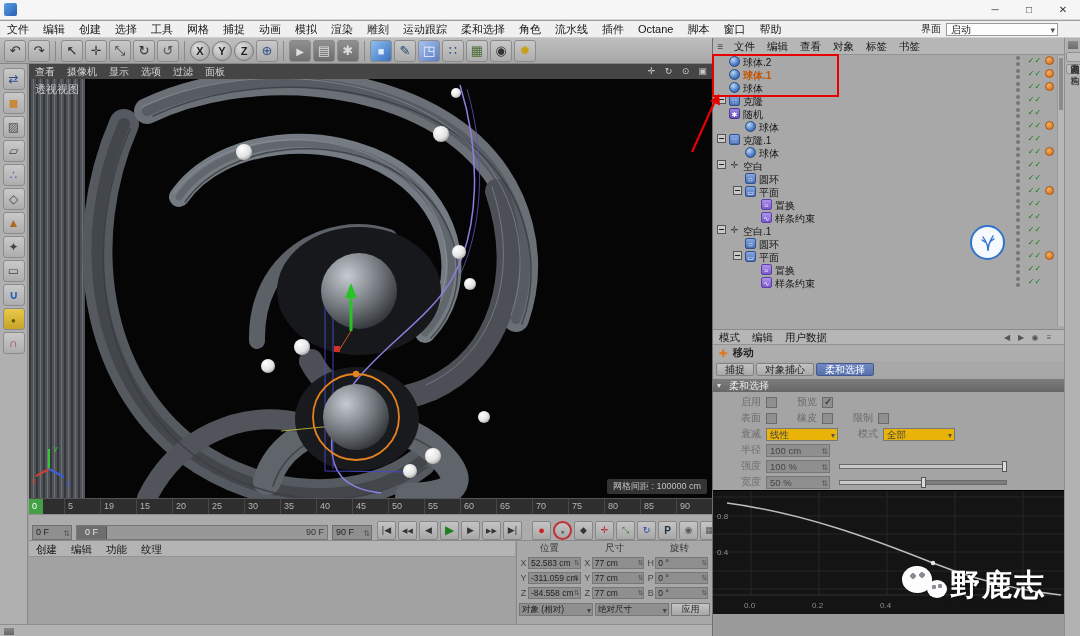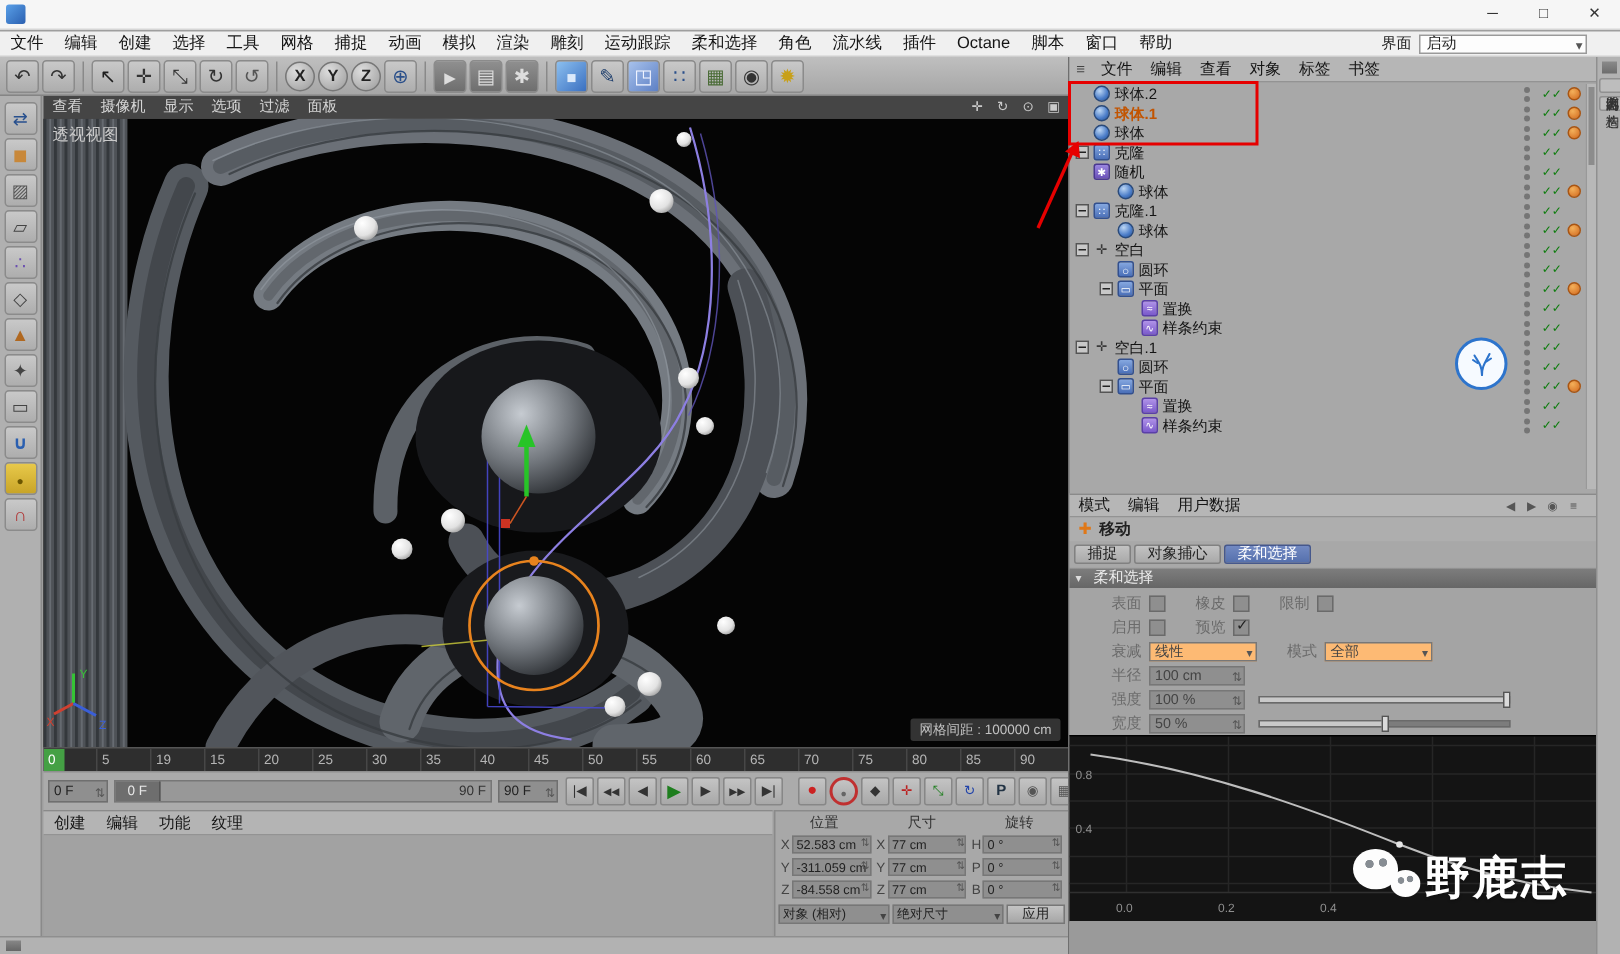--- a/index.html
+++ b/index.html
@@ -94,21 +94,21 @@
   .vp-label{position:absolute;left:6px;top:3px;font-size:11px;color:#c9c9c9;z-index:3}
   .grid-label{position:absolute;right:5px;bottom:4px;font-size:9px;color:#c2c2c2;
               background:rgba(58,58,58,.88);padding:1px 6px;border-radius:2px;z-index:3}
 
   
   .ruler{position:absolute;left:29px;top:498px;width:683px;height:16px;background:#2e2e2e;
          border-top:1px solid #555;display:flex;overflow:hidden;z-index:3}
   .tick{flex:1;padding-left:3px;border-left:1px solid #474747;line-height:15px;font-size:9px;color:#b5b5b5}
   .tick:first-child{box-shadow:inset 14px 0 0 #44a044;color:#fff;border-left:none}
   .transport{position:absolute;left:29px;top:514px;width:683px;height:26px;background:#ababab;
-             border-top:1px solid #8f8f8f;display:flex;align-items:center;padding-left:3px;z-index:3}
+             border-top:1px solid #8f8f8f;display:flex;align-items:flex-end;padding-left:3px;z-index:3}
   .t-field{width:40px;height:15px;background:#8f8f8f;border:1px solid #6f6f6f;font-size:9px;color:#222;
            line-height:13px;padding:0 9px 0 3px;position:relative;margin-right:4px;flex:none}
   .t-field::after{content:"⇅";position:absolute;right:1px;top:1px;font-size:8px;color:#555}
   .t-slider{width:252px;height:15px;background:#989898;border:1px solid #777;position:relative;margin-right:4px;flex:none}
   .t-handle{position:absolute;left:0;top:0;width:30px;height:13px;background:#6e6e6e;border-right:1px solid #555;
             color:#e8e8e8;font-size:9px;line-height:13px;text-align:center}
   .t-end{position:absolute;right:3px;top:0;font-size:9px;color:#333;line-height:13px}
   .t-btn{width:19px;height:19px;background:linear-gradient(#c4c4c4,#a8a8a8);border:1px solid #878787;
          border-radius:2px;margin:0 1px;font-size:9px;line-height:17px;text-align:center;color:#333;flex:none}
   .goto-start-icon::before{content:"|◀"}
@@ -159,21 +159,21 @@
 
   
   .right-panel{position:absolute;left:712px;top:38px;width:352px;height:598px;background:#a8a8a8;
                border-left:1px solid #6f6f6f;z-index:3}
   .om-menu{position:absolute;left:0;top:0;width:100%;height:17px;background:#b6b6b6;
            border-bottom:1px solid #939393;display:flex;align-items:center}
   .om-menu .menu-item,.am-menu .menu-item{font-size:10.5px;padding:0 6px}
   .om-burger{width:15px;text-align:center;color:#444;font-size:10px}
   .om-burger::before{content:"≡"}
   .om-list{position:absolute;left:0;top:18px;width:344px;height:236px;overflow:hidden}
-  .om-row{height:13px;display:flex;align-items:center;font-size:10px;color:#141414;padding-left:4px}
+  .om-row{height:13px;display:flex;align-items:flex-start;font-size:10px;color:#141414;padding-left:4px}
   .om-row.indent-1{padding-left:20px}
   .om-row.indent-2{padding-left:36px}
   .om-toggle{width:9px;height:9px;margin-right:2px;flex:none;position:relative}
   .om-row.has-children .om-toggle{border:1px solid #555;background:#c8c8c8}
   .om-row.has-children .om-toggle::before{content:"";position:absolute;left:1px;right:1px;top:3px;height:1px;background:#222}
   .om-icon{width:11px;height:11px;margin:0 3px 0 1px;flex:none;border-radius:2px;text-align:center}
   .om-icon::before{display:block;font-size:7px;line-height:11px;color:#fff}
   .icon-sphere .om-icon{background:radial-gradient(circle at 35% 30%,#bcd6f4,#4a7cc8 60%,#28508e);border-radius:50%;border:1px solid #2a4a7a}
   .icon-random .om-icon{background:linear-gradient(#9a86e0,#6a50b8);border:1px solid #4a3890}
   .icon-random .om-icon::before{content:"✱"}
@@ -222,21 +222,21 @@
   .am-body{position:absolute;left:0;top:340px;width:100%;height:258px;background:#a4a4a4}
   .sec{position:absolute;left:0;top:341px;width:100%;height:13px;background:linear-gradient(#7d7d7d,#666);
        color:#ececec;font-size:10px;line-height:13px;padding-left:16px}
   .sec::before{content:"▾";position:absolute;left:4px;top:0;font-size:8px;color:#ddd}
   .fields{position:absolute;left:0;top:356px;width:100%;font-size:10px}
   .frow{height:16px;display:flex;align-items:center}
   .flabel{width:48px;text-align:right;margin-right:5px;color:#6b6b6b;flex:none}
   .flabel2{width:40px;text-align:right;margin-right:5px;color:#6b6b6b;flex:none}
   .cb{width:11px;height:11px;background:#8f8f8f;border:1px solid #6a6a6a;position:relative;flex:none}
   .cb.checked::before{content:"✓";position:absolute;left:1px;top:-2px;font-size:10px;color:#222}
-  .dd{width:72px;height:13px;background:#fdba74;border:1px solid #777;font-size:9.5px;color:#444;
+  .dd{width:72px;height:13px;background:#eab308;border:1px solid #777;font-size:9.5px;color:#444;
       line-height:11px;padding:0 10px 0 3px;position:relative;flex:none}
   .dd::after{content:"▾";position:absolute;right:2px;top:1px;font-size:8px;color:#555}
   .nf{width:64px;height:13px;background:#8f8f8f;border:1px solid #777;font-size:9.5px;color:#444;
       line-height:11px;padding:0 10px 0 3px;position:relative;flex:none}
   .nf::after{content:"⇅";position:absolute;right:1px;top:1px;font-size:8px;color:#555}
   .slider{width:168px;height:5px;background:#7c7c7c;border:1px solid #6a6a6a;margin-left:9px;position:relative;flex:none}
   .slider .fill{position:absolute;left:0;top:0;bottom:0;background:#c9c9c9}
   .slider .knob{position:absolute;top:-4px;width:5px;height:11px;background:#dadada;border:1px solid #555}
   .graph{position:absolute;left:0;top:452px;width:352px;height:124px;background:#141414;border-top:1px solid #000}
   .am-bottom{position:absolute;left:0;top:576px;width:100%;height:22px;background:#9a9a9a}
@@ -725,32 +725,32 @@
       <span class="am-tab">捕捉</span>
         <span class="am-tab">对象捕心</span>
         <span class="am-tab active">柔和选择</span>
     </div>
 
     <div class="am-body"></div>
     <div class="sec">柔和选择</div>
 
     <div class="fields">
       <div class="frow">
+        <span class="flabel">启用</span>
+        <span class="cb"></span>
+        <span class="flabel2">预览</span>
+        <span class="cb checked"></span>
+      </div>
+      <div class="frow">
         <span class="flabel">表面</span>
         <span class="cb"></span>
         <span class="flabel2">橡皮</span>
         <span class="cb"></span>
         <span class="flabel2">限制</span>
         <span class="cb"></span>
-      </div>
-      <div class="frow">
-        <span class="flabel">启用</span>
-        <span class="cb"></span>
-        <span class="flabel2">预览</span>
-        <span class="cb checked"></span>
       </div>
       <div class="frow">
         <span class="flabel">衰减</span>
         <span class="dd">线性</span>
         <span class="flabel2">模式</span>
         <span class="dd">全部</span>
       </div>
       <div class="frow">
         <span class="flabel">半径</span>
         <span class="nf">100 cm</span>

